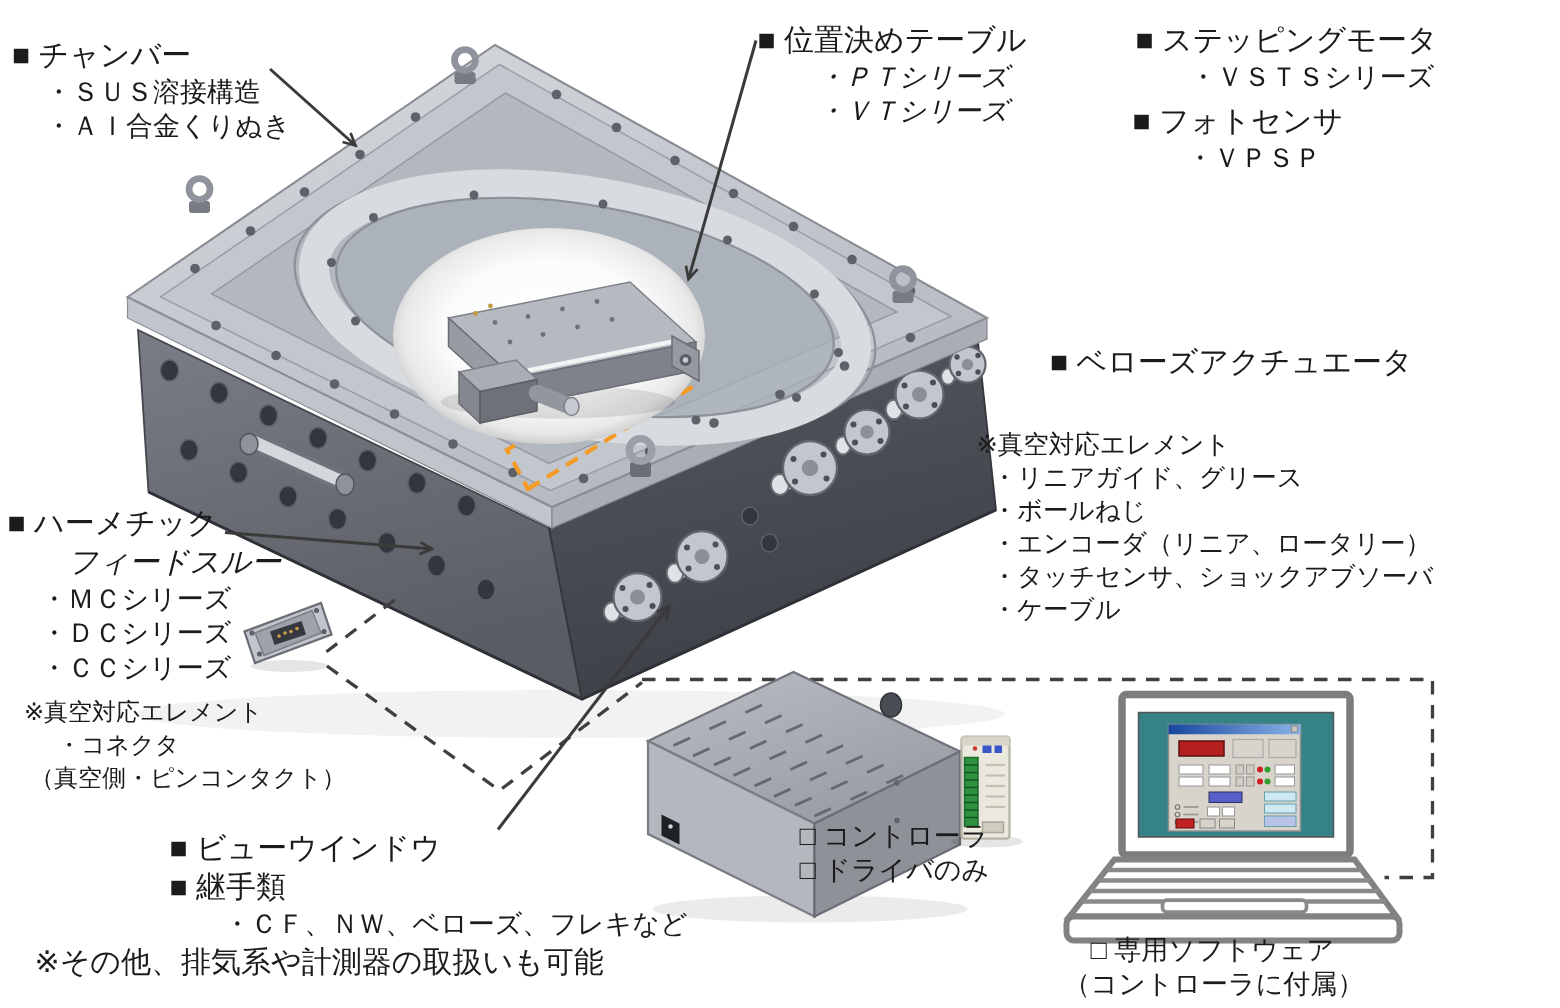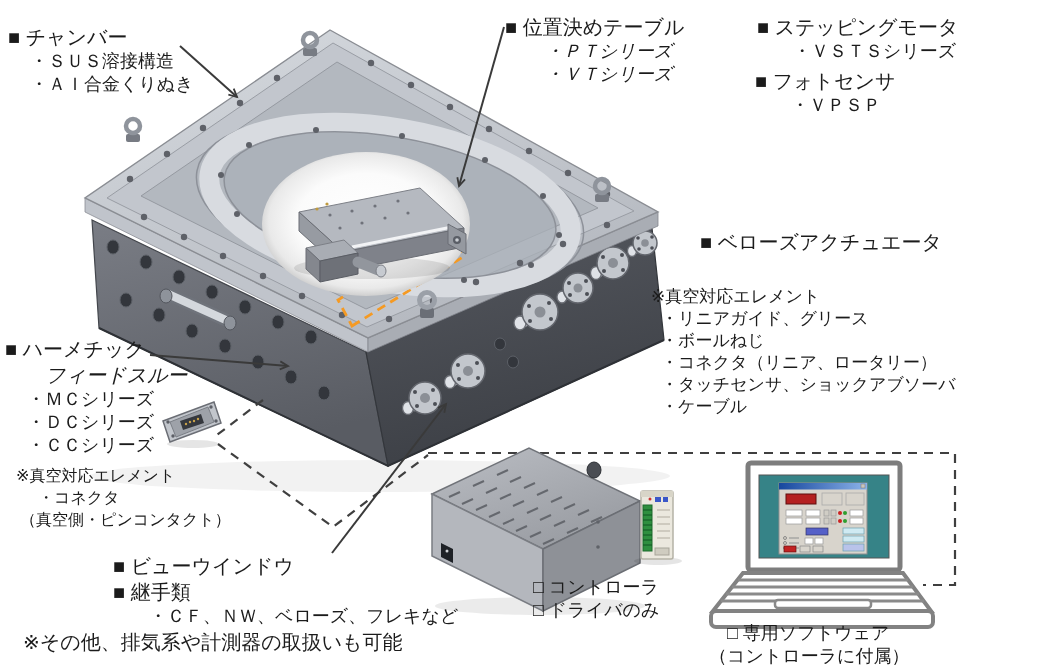--- a/index.html
+++ b/index.html
@@ -453,21 +453,21 @@
     <div class="s18 ind36">・ＶＰＳＰ</div>
   </div>
 
 
   <div class="ann s20" style="left:700px;top:229px">■ ベローズアクチュエータ</div>
 
   <div class="ann" style="left:651px;top:286px">
     <div class="s17">※真空対応エレメント</div>
     <div class="s17 ind10">・リニアガイド、グリース</div>
     <div class="s17 ind10">・ボールねじ</div>
-    <div class="s17 ind10">・コネクタ（リニア、ロータリー）</div>
+    <div class="s17 ind10">・エンコーダ（リニア、ロータリー）</div>
     <div class="s17 ind10">・タッチセンサ、ショックアブソーバ</div>
     <div class="s17 ind10">・ケーブル</div>
   </div>
 
   <div class="ann" style="left:5px;top:336px">
     <div class="s20">■ ハーメチック</div>
     <div class="s20 ind40">フィードスルー</div>
     <div class="s18 ind22">・ＭＣシリーズ</div>
     <div class="s18 ind22">・ＤＣシリーズ</div>
     <div class="s18 ind22">・ＣＣシリーズ</div>
@@ -480,21 +480,21 @@
   </div>
 
   <div class="ann" style="left:113px;top:553px">
     <div class="s20">■ ビューウインドウ</div>
     <div class="s20">■ 継手類</div>
     <div class="s18 ind36">・ＣＦ、ＮＷ、ベローズ、フレキなど</div>
   </div>
 
   <div class="ann s20" style="left:23px;top:629px">※その他、排気系や計測器の取扱いも可能</div>
 
-  <div class="ann" style="left:533px;top:576px">
+  <div class="ann" style="left:533px;top:546px">
     <div class="s18">□ コントローラ</div>
     <div class="s18">□ ドライバのみ</div>
   </div>
 
   <div class="ann" style="left:709px;top:622px">
     <div class="s18 ind18">□ 専用ソフトウェア</div>
     <div class="s18">（コントローラに付属）</div>
   </div>
 
 </div>

